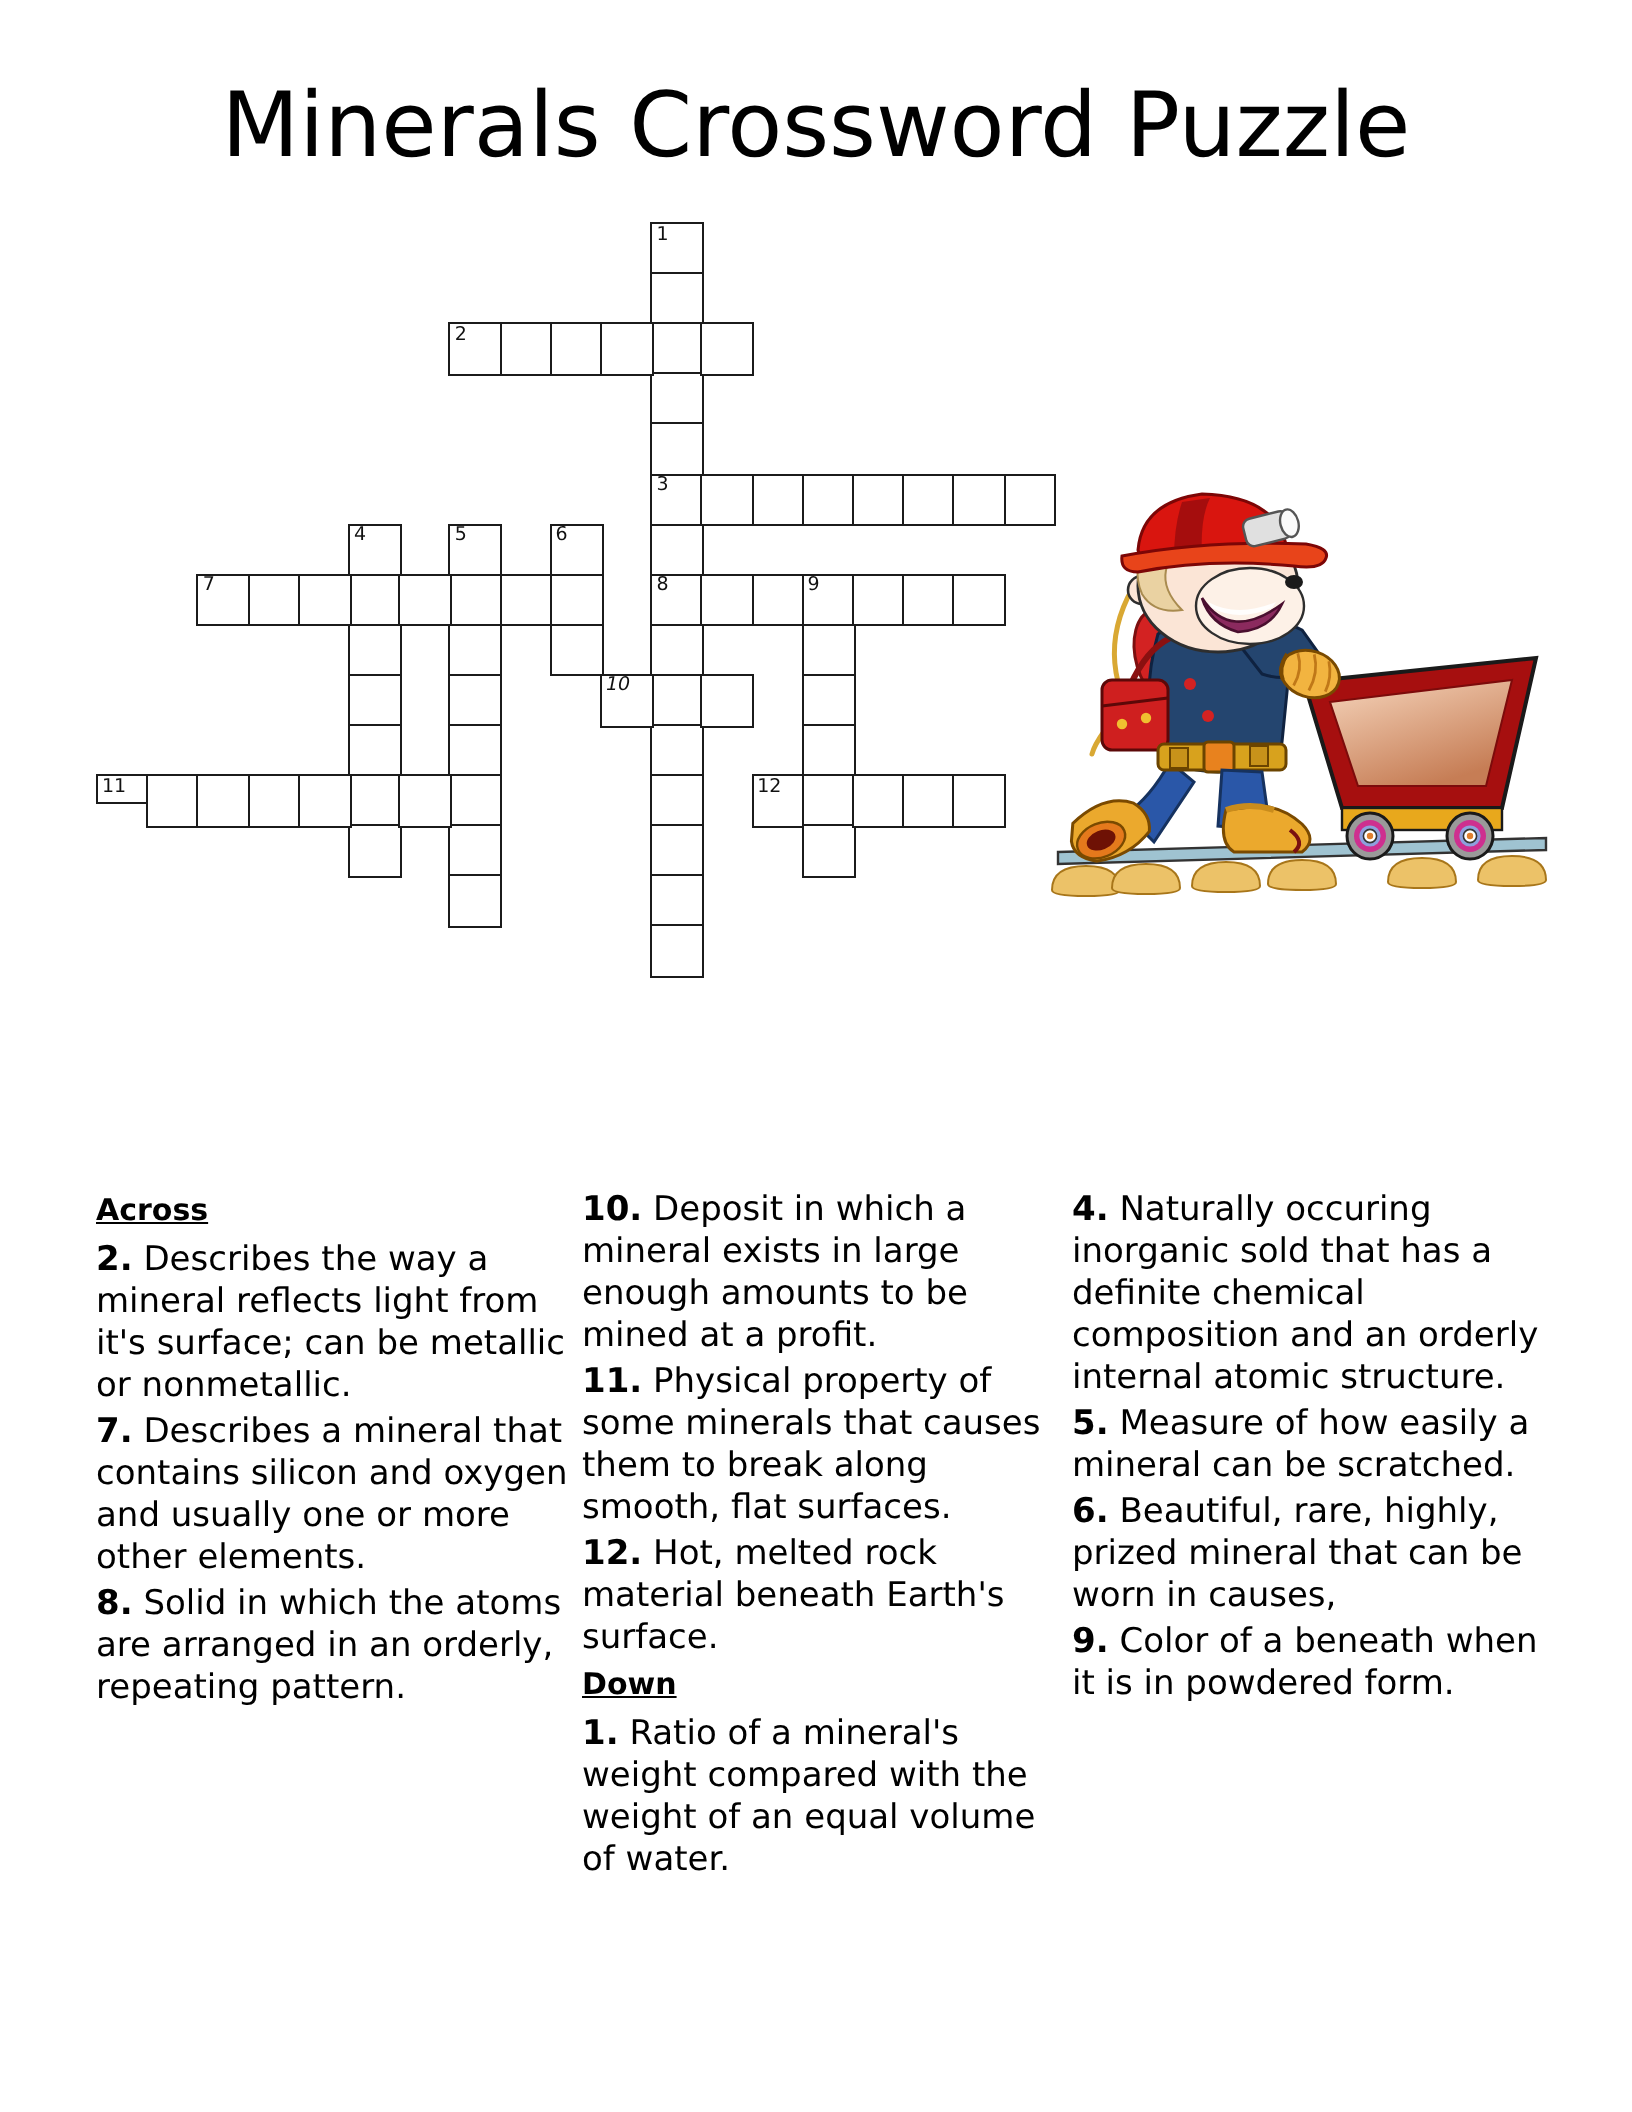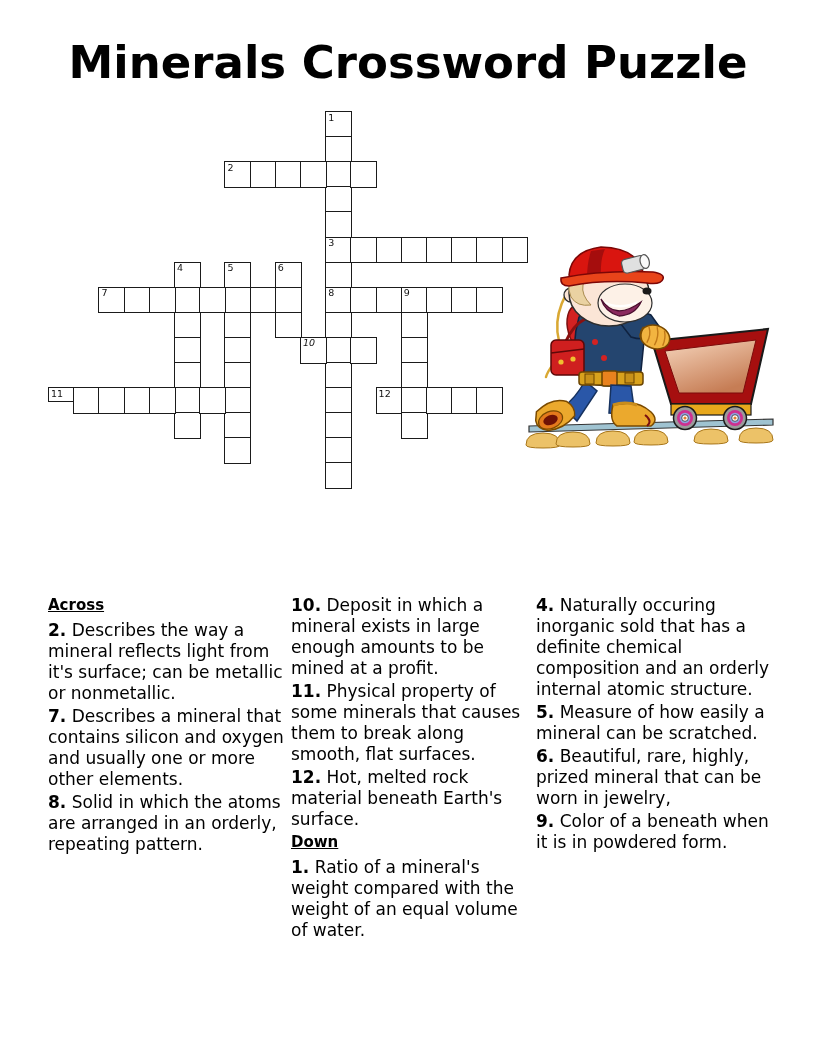--- a/index.html
+++ b/index.html
@@ -1,19 +1,19 @@
 <!DOCTYPE html>
 <html><head>
 <meta charset="utf-8">
 <style>
   html,body{margin:0;padding:0;background:#888;}
   .page{position:relative;width:816px;height:1056px;background:#ffffff;margin:0 auto;
         font-family:"DejaVu Sans","Liberation Sans",sans-serif;color:#000;overflow:hidden;}
   .title{position:absolute;top:36px;left:0;width:816px;text-align:center;
-         font-size:45px;font-weight:700;letter-spacing:0;}
+         font-size:45px;font-weight:400;letter-spacing:0;}
   #crossword-grid{position:absolute;left:48px;top:111px;width:486px;height:380px;}
   .cell{position:absolute;background:#fff;border:1.6px solid #1b1b1b;box-sizing:border-box;}
   .cell .num{position:absolute;top:0.5px;left:2px;font-size:9.5px;line-height:1;color:#111;
              font-family:"DejaVu Sans",sans-serif;}
   .illus{position:absolute;left:525px;top:245px;width:250px;height:205px;}
   .clue-col{position:absolute;top:595px;font-size:17px;line-height:21px;}
   #clue-col-1{left:48px;width:238px;}
   #clue-col-2{left:291px;width:241px;}
   #clue-col-3{left:536px;width:238px;}
   .clue-heading{font-weight:bold;text-decoration:underline;font-size:15px;margin:0 0 4px 0;}
@@ -232,17 +232,17 @@
     <p class="clue"><span class="cnum">10.</span> <span>Deposit in which a mineral exists in large enough amounts to be mined at a profit.</span></p>
     <p class="clue"><span class="cnum">11.</span> <span>Physical property of some minerals that causes them to break along smooth, flat surfaces.</span></p>
     <p class="clue"><span class="cnum">12.</span> <span>Hot, melted rock material beneath Earth's surface.</span></p>
     <div class="clue-heading">Down</div>
     <p class="clue"><span class="cnum">1.</span> <span>Ratio of a mineral's weight compared with the weight of an equal volume of water.</span></p>
   </div>
 
   <div class="clue-col" id="clue-col-3">
     <p class="clue"><span class="cnum">4.</span> <span>Naturally occuring inorganic sold that has a definite chemical composition and an orderly internal atomic structure.</span></p>
     <p class="clue"><span class="cnum">5.</span> <span>Measure of how easily a mineral can be scratched.</span></p>
-    <p class="clue"><span class="cnum">6.</span> <span>Beautiful, rare, highly, prized mineral that can be worn in jewelry,</span></p>
+    <p class="clue"><span class="cnum">6.</span> <span>Beautiful, rare, highly, prized mineral that can be worn in causes,</span></p>
     <p class="clue"><span class="cnum">9.</span> <span>Color of a beneath when it is in powdered form.</span></p>
   </div>
 
 </div>
 
 </body></html>

